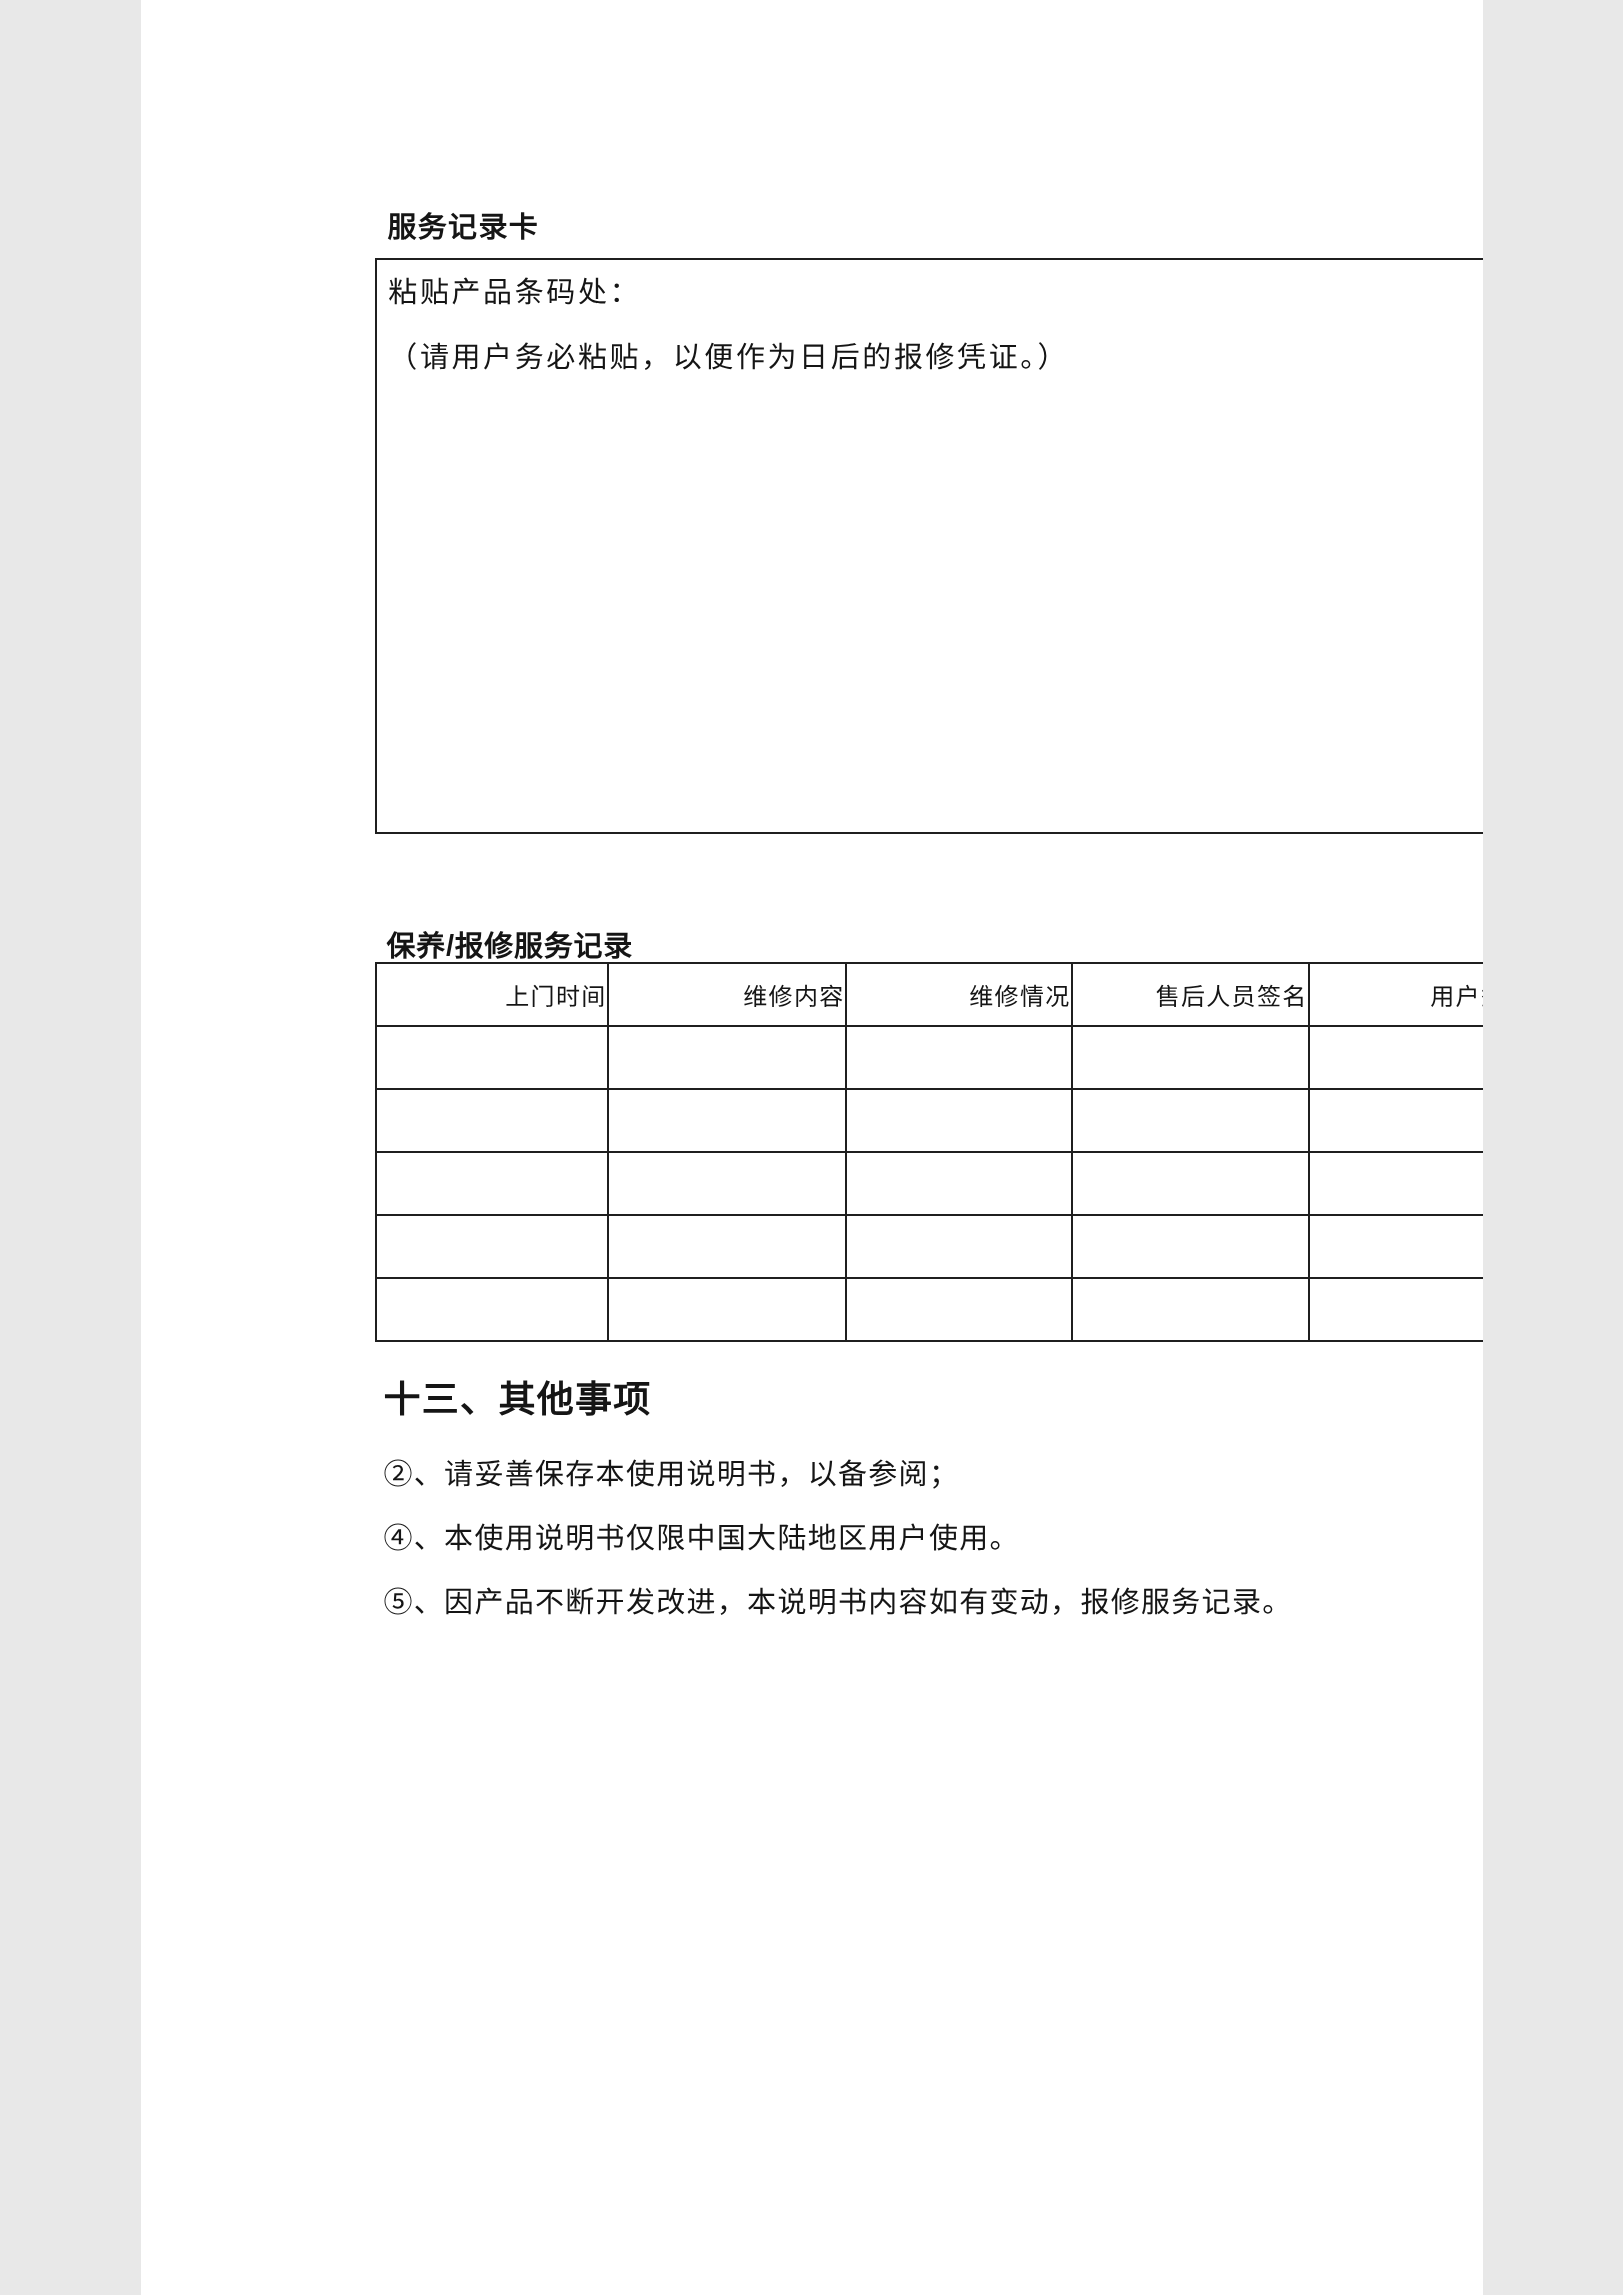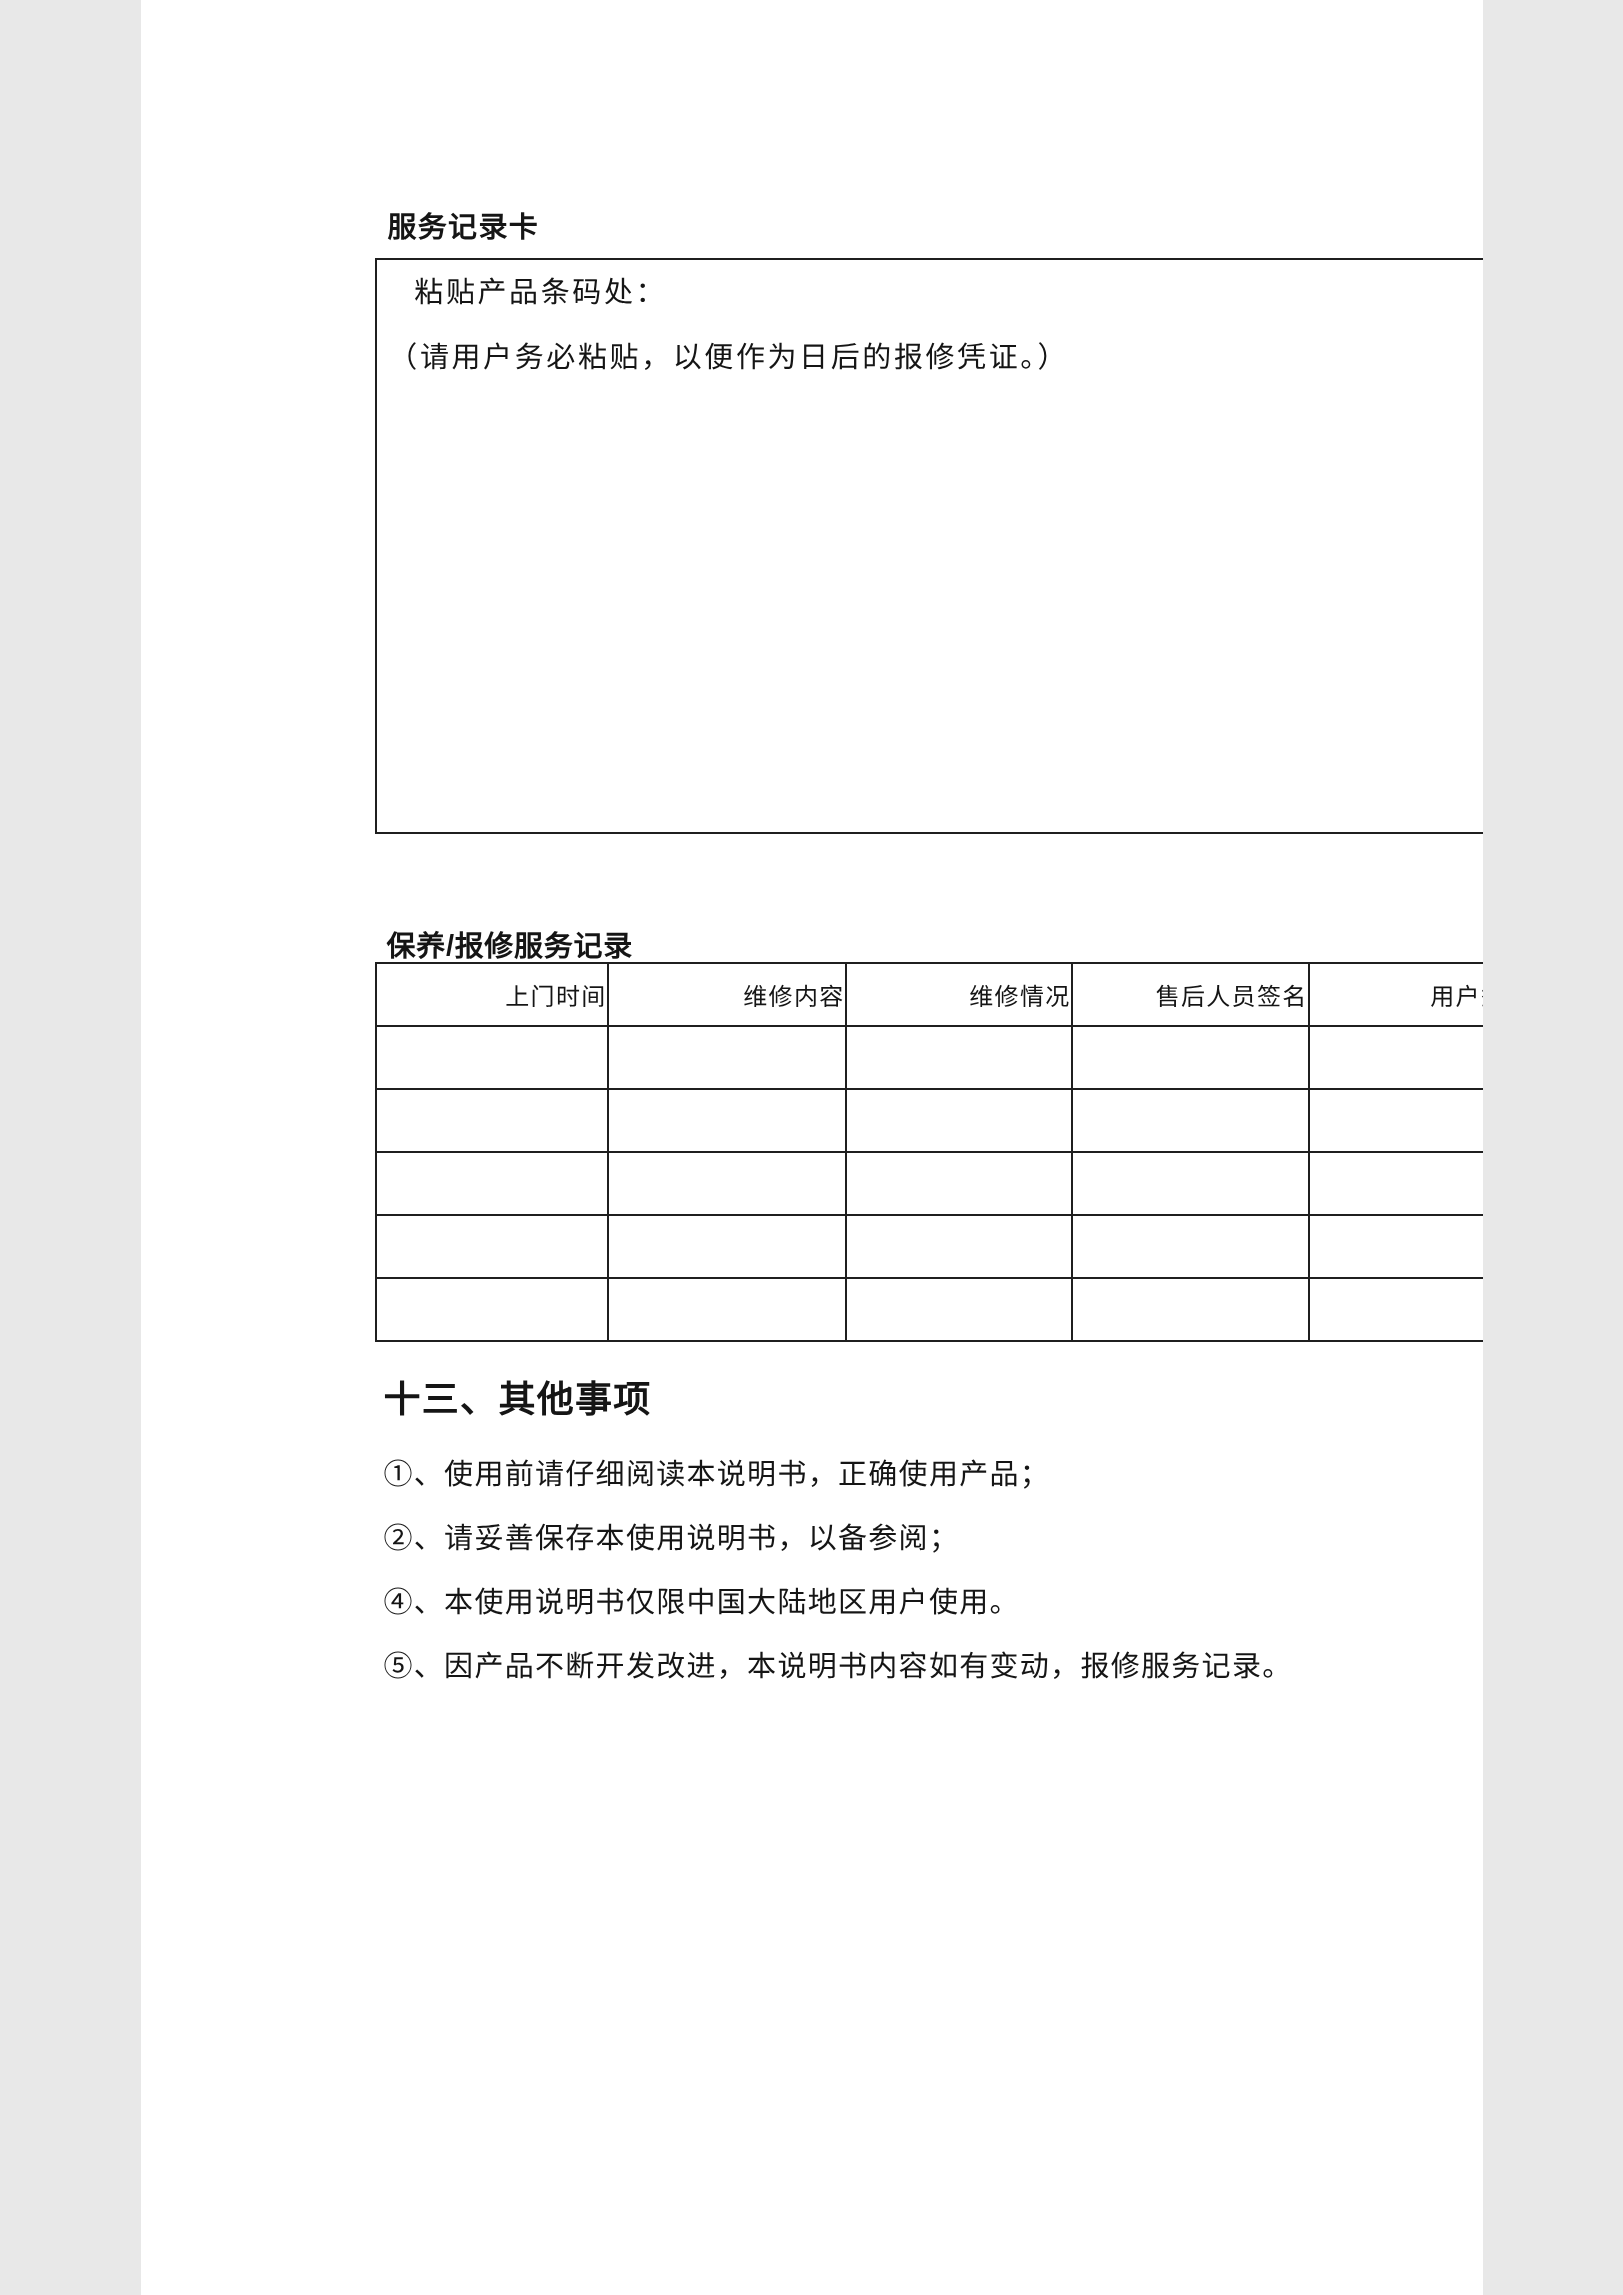--- a/index.html
+++ b/index.html
@@ -37,21 +37,20 @@
     box-sizing: border-box;
     background: #ffffff;
   }
   #barcode-box .box-line1 {
     position: absolute;
     left: 11.8px;
     top: 14.4px;
     font-size: 29px;
     line-height: 37px;
     letter-spacing: 2.6px;
-    margin-left: 26px;
   }
   #barcode-box .box-line2 {
     position: absolute;
     left: 11.8px;
     top: 79px;
     font-size: 29px;
     line-height: 37px;
     letter-spacing: 2.6px;
   }
 
@@ -176,20 +175,19 @@
           <td></td>
           <td></td>
           <td></td>
         </tr>
       </tbody>
   </table>
 
   <div class="abs" id="other-matters-title">十三、其他事项</div>
 
   <ul class="abs" id="other-matters-list">
-      <li>①、使用前请仔细阅读本说明书，正确使用产品；</li>
       <li>②、请妥善保存本使用说明书，以备参阅；</li>
       <li>④、本使用说明书仅限中国大陆地区用户使用。</li>
       <li>⑤、因产品不断开发改进，本说明书内容如有变动，报修服务记录。</li>
     </ul>
 
 </div>
 
 
 </body></html>

